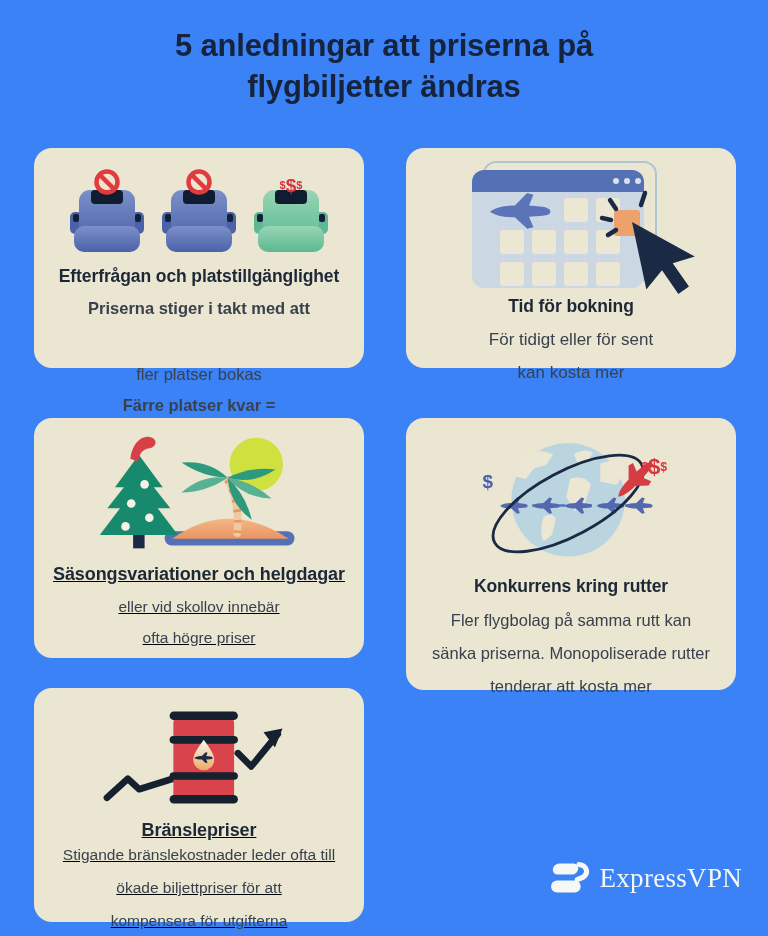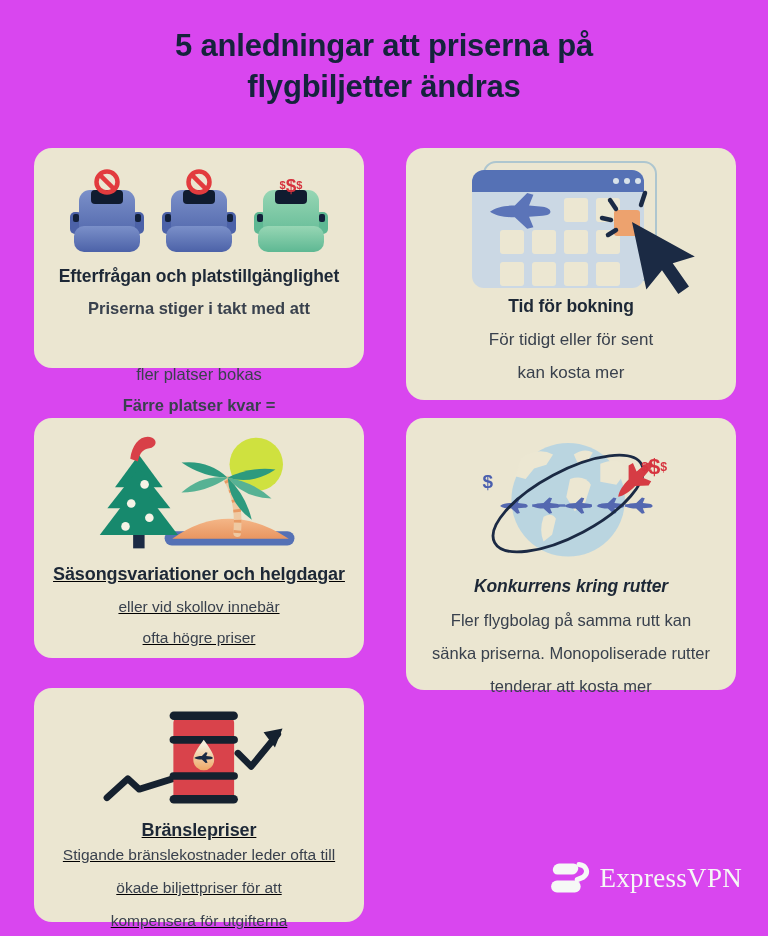--- a/index.html
+++ b/index.html
@@ -1,46 +1,46 @@
 <!DOCTYPE html>
 <html lang="sv"><head>
 <meta charset="utf-8">
 <style>
   html,body{margin:0;padding:0;}
-  .page{position:relative;width:768px;height:936px;background:#d946ef;overflow:hidden;
+  .page{position:relative;width:768px;height:936px;background:#3b82f6;overflow:hidden;
         font-family:"Liberation Sans","DejaVu Sans",sans-serif;}
   .title{position:absolute;top:26px;left:0;right:0;margin:0;text-align:center;
          font-size:31px;font-weight:700;color:#15233c;line-height:1.32;letter-spacing:-0.2px;}
   .title span{display:block;}
   .card{position:absolute;width:330px;background:#ebe6d1;border-radius:18px;
         display:flex;flex-direction:column;align-items:center;text-align:center;box-sizing:border-box;}
   .card svg{overflow:visible;flex:none;}
   .card h2{margin:0;font-size:17.5px;font-weight:700;color:#1d2836;letter-spacing:-0.1px;}
   .card p{margin:0;color:#39414d;}
   #card-demand{left:34px;top:148px;height:220px;}
-  #card-timing{left:406px;top:148px;height:252px;}
+  #card-timing{left:406px;top:148px;height:220px;}
   #card-seasonality{left:34px;top:418px;height:240px;text-decoration:underline;}
   #card-competition{left:406px;top:418px;height:272px;}
   #card-fuel{left:34px;top:688px;height:234px;text-decoration:underline;}
 
   #card-demand svg{margin-top:22px;}
   #card-demand h2{margin-top:12px;}
   #card-demand p{font-size:16.5px;line-height:1.22;margin-top:46px;}
   #card-demand .gap{margin-top:11px;font-weight:bold;}
 
   #card-timing svg{margin-top:12px;}
   #card-timing h2{margin-top:8px;}
   #card-timing p{font-size:17px;margin-top:13px;}
 
   #card-seasonality svg{margin-top:12px;}
   #card-seasonality h2{margin-top:8px;font-size:18px;}
   #card-seasonality p{font-size:15.5px;margin-top:13px;}
 
   #card-competition svg{margin-top:8px;}
-  #card-competition h2{margin-top:10px;font-style:italic;}
+  #card-competition h2{margin-top:10px;}
   #card-competition p{font-size:16.5px;margin-top:14px;}
 
   #card-fuel svg{margin-top:12px;}
   #card-fuel h2{margin-top:8px;font-size:18px;}
   #card-fuel p{font-size:15.5px;}
   #card-fuel .first{margin-top:5px;}
   #card-fuel .gap{margin-top:15px;}
 
   .logo{position:absolute;right:26px;bottom:36px;display:flex;align-items:center;gap:10px;color:#f6f8f6;}
   .logo .word{font-family:"Liberation Serif","DejaVu Serif",serif;font-size:27px;letter-spacing:0.3px;}

